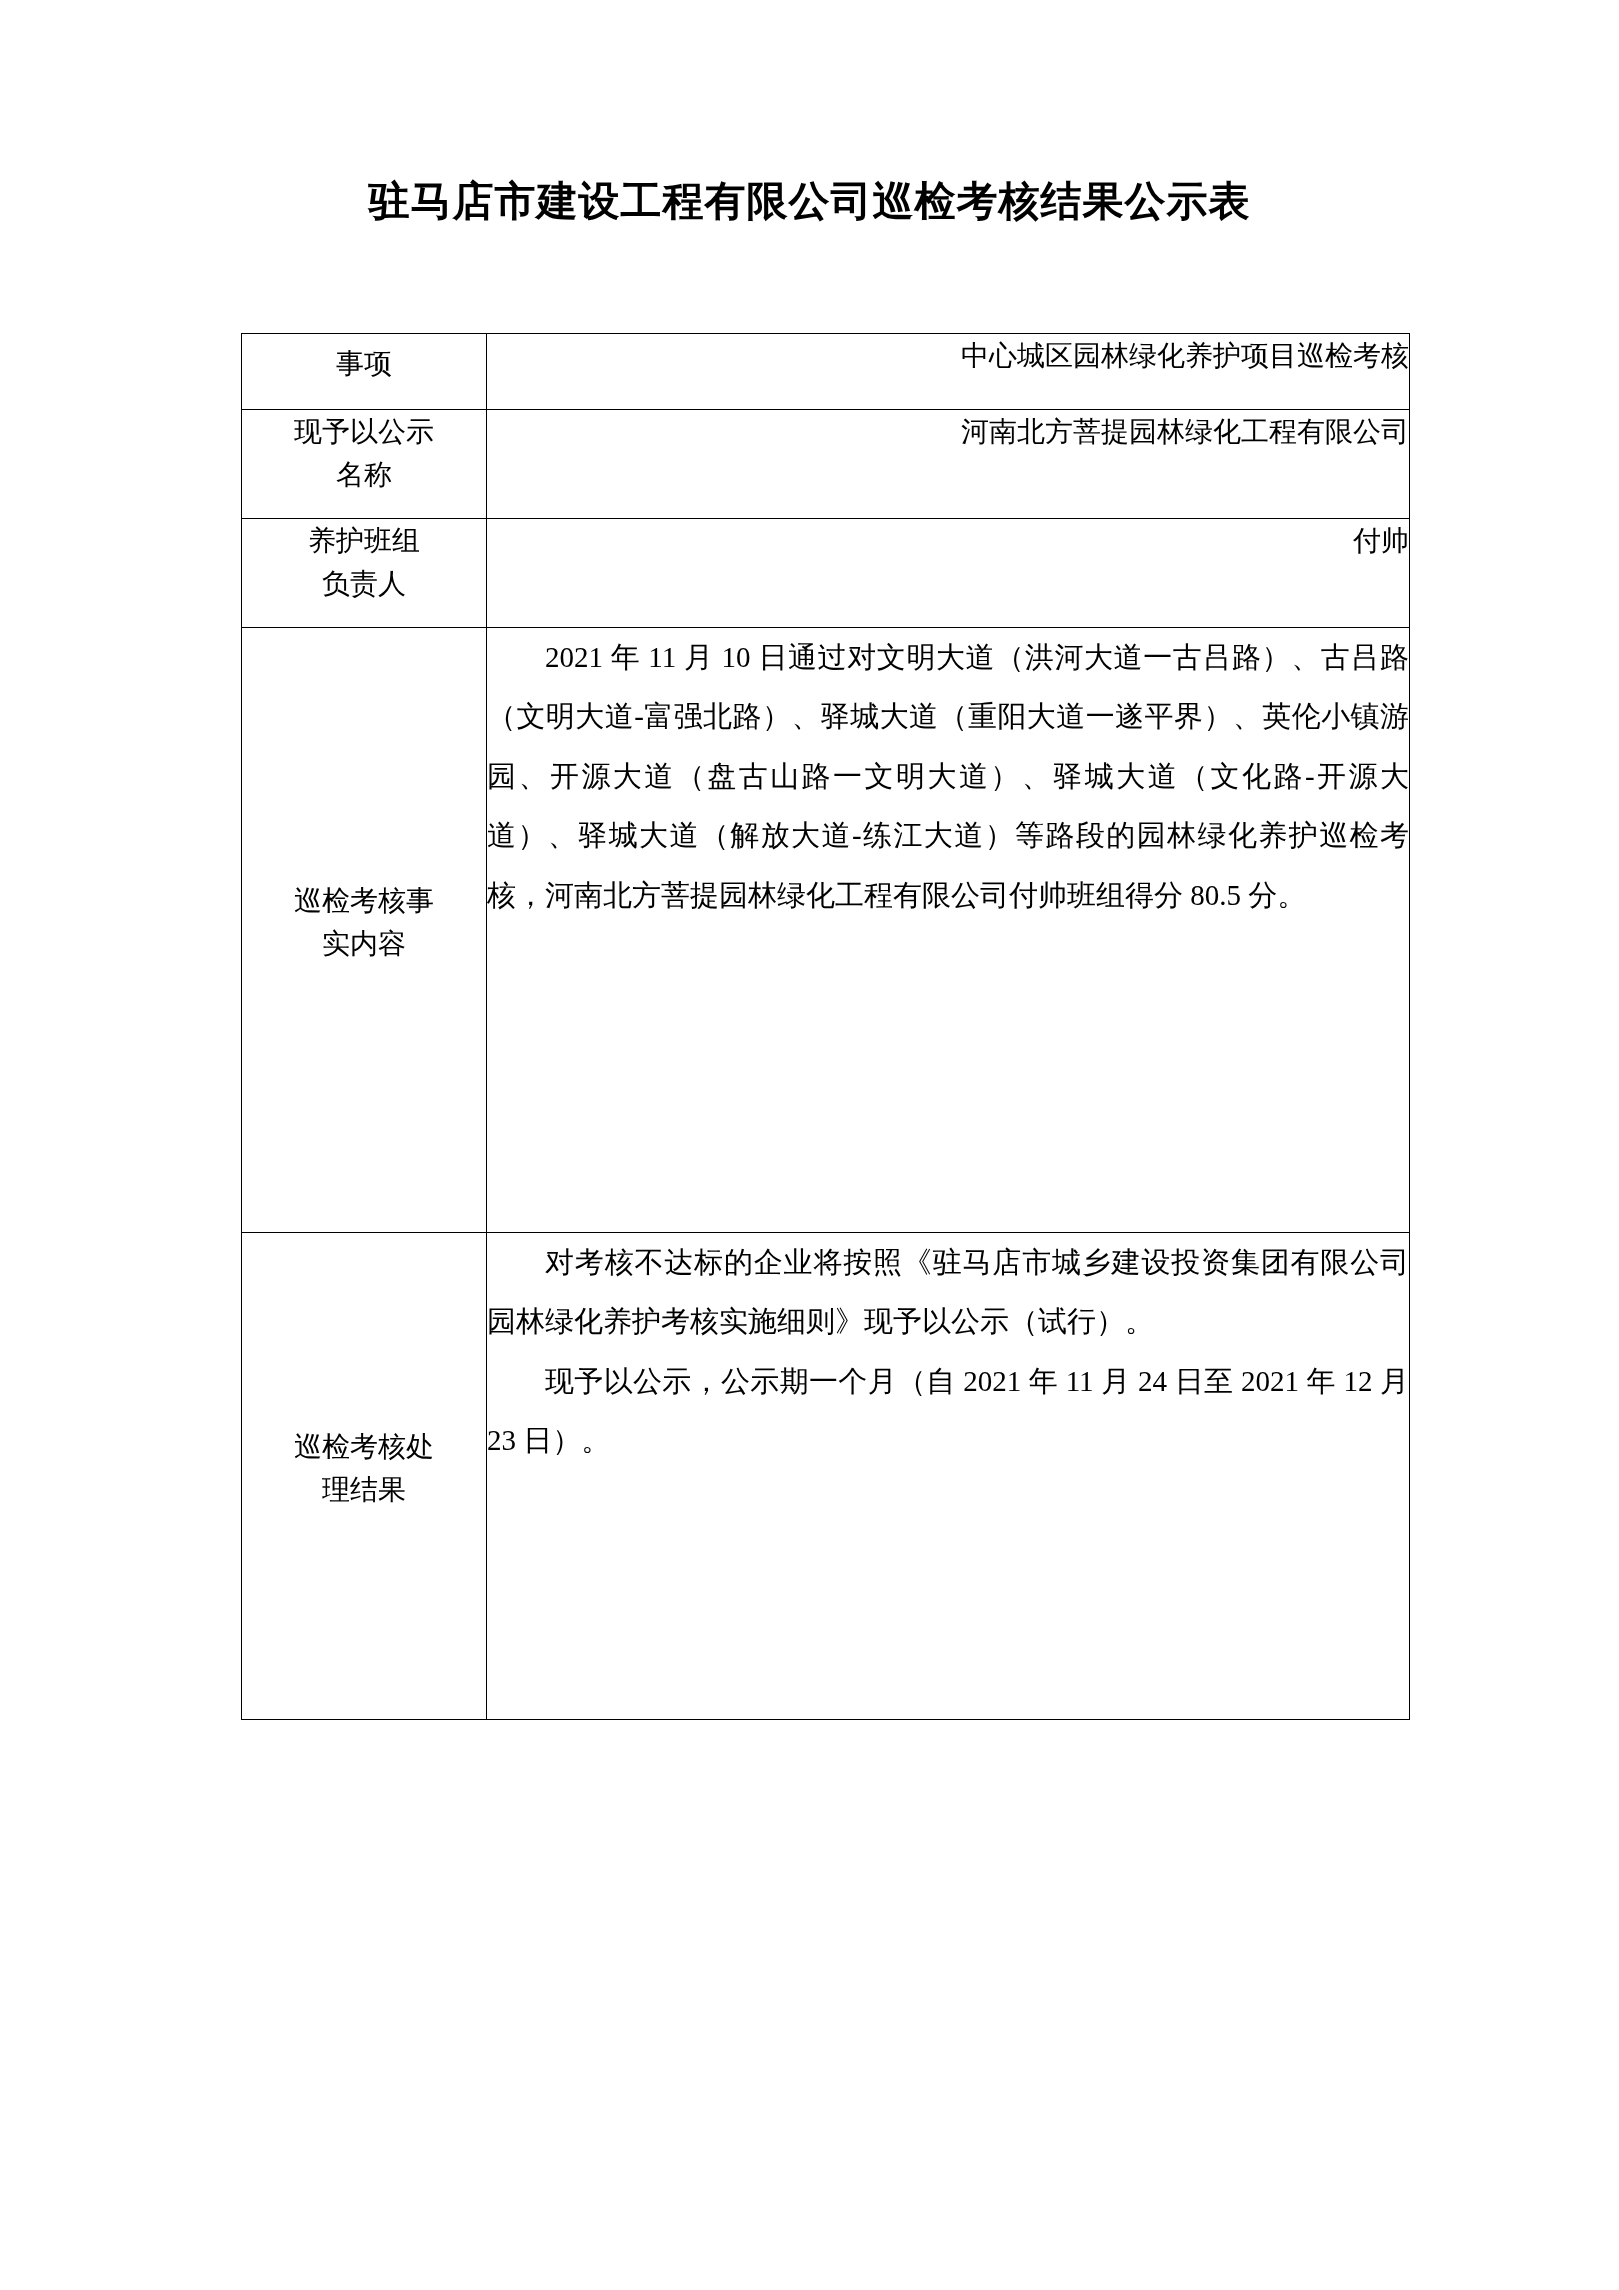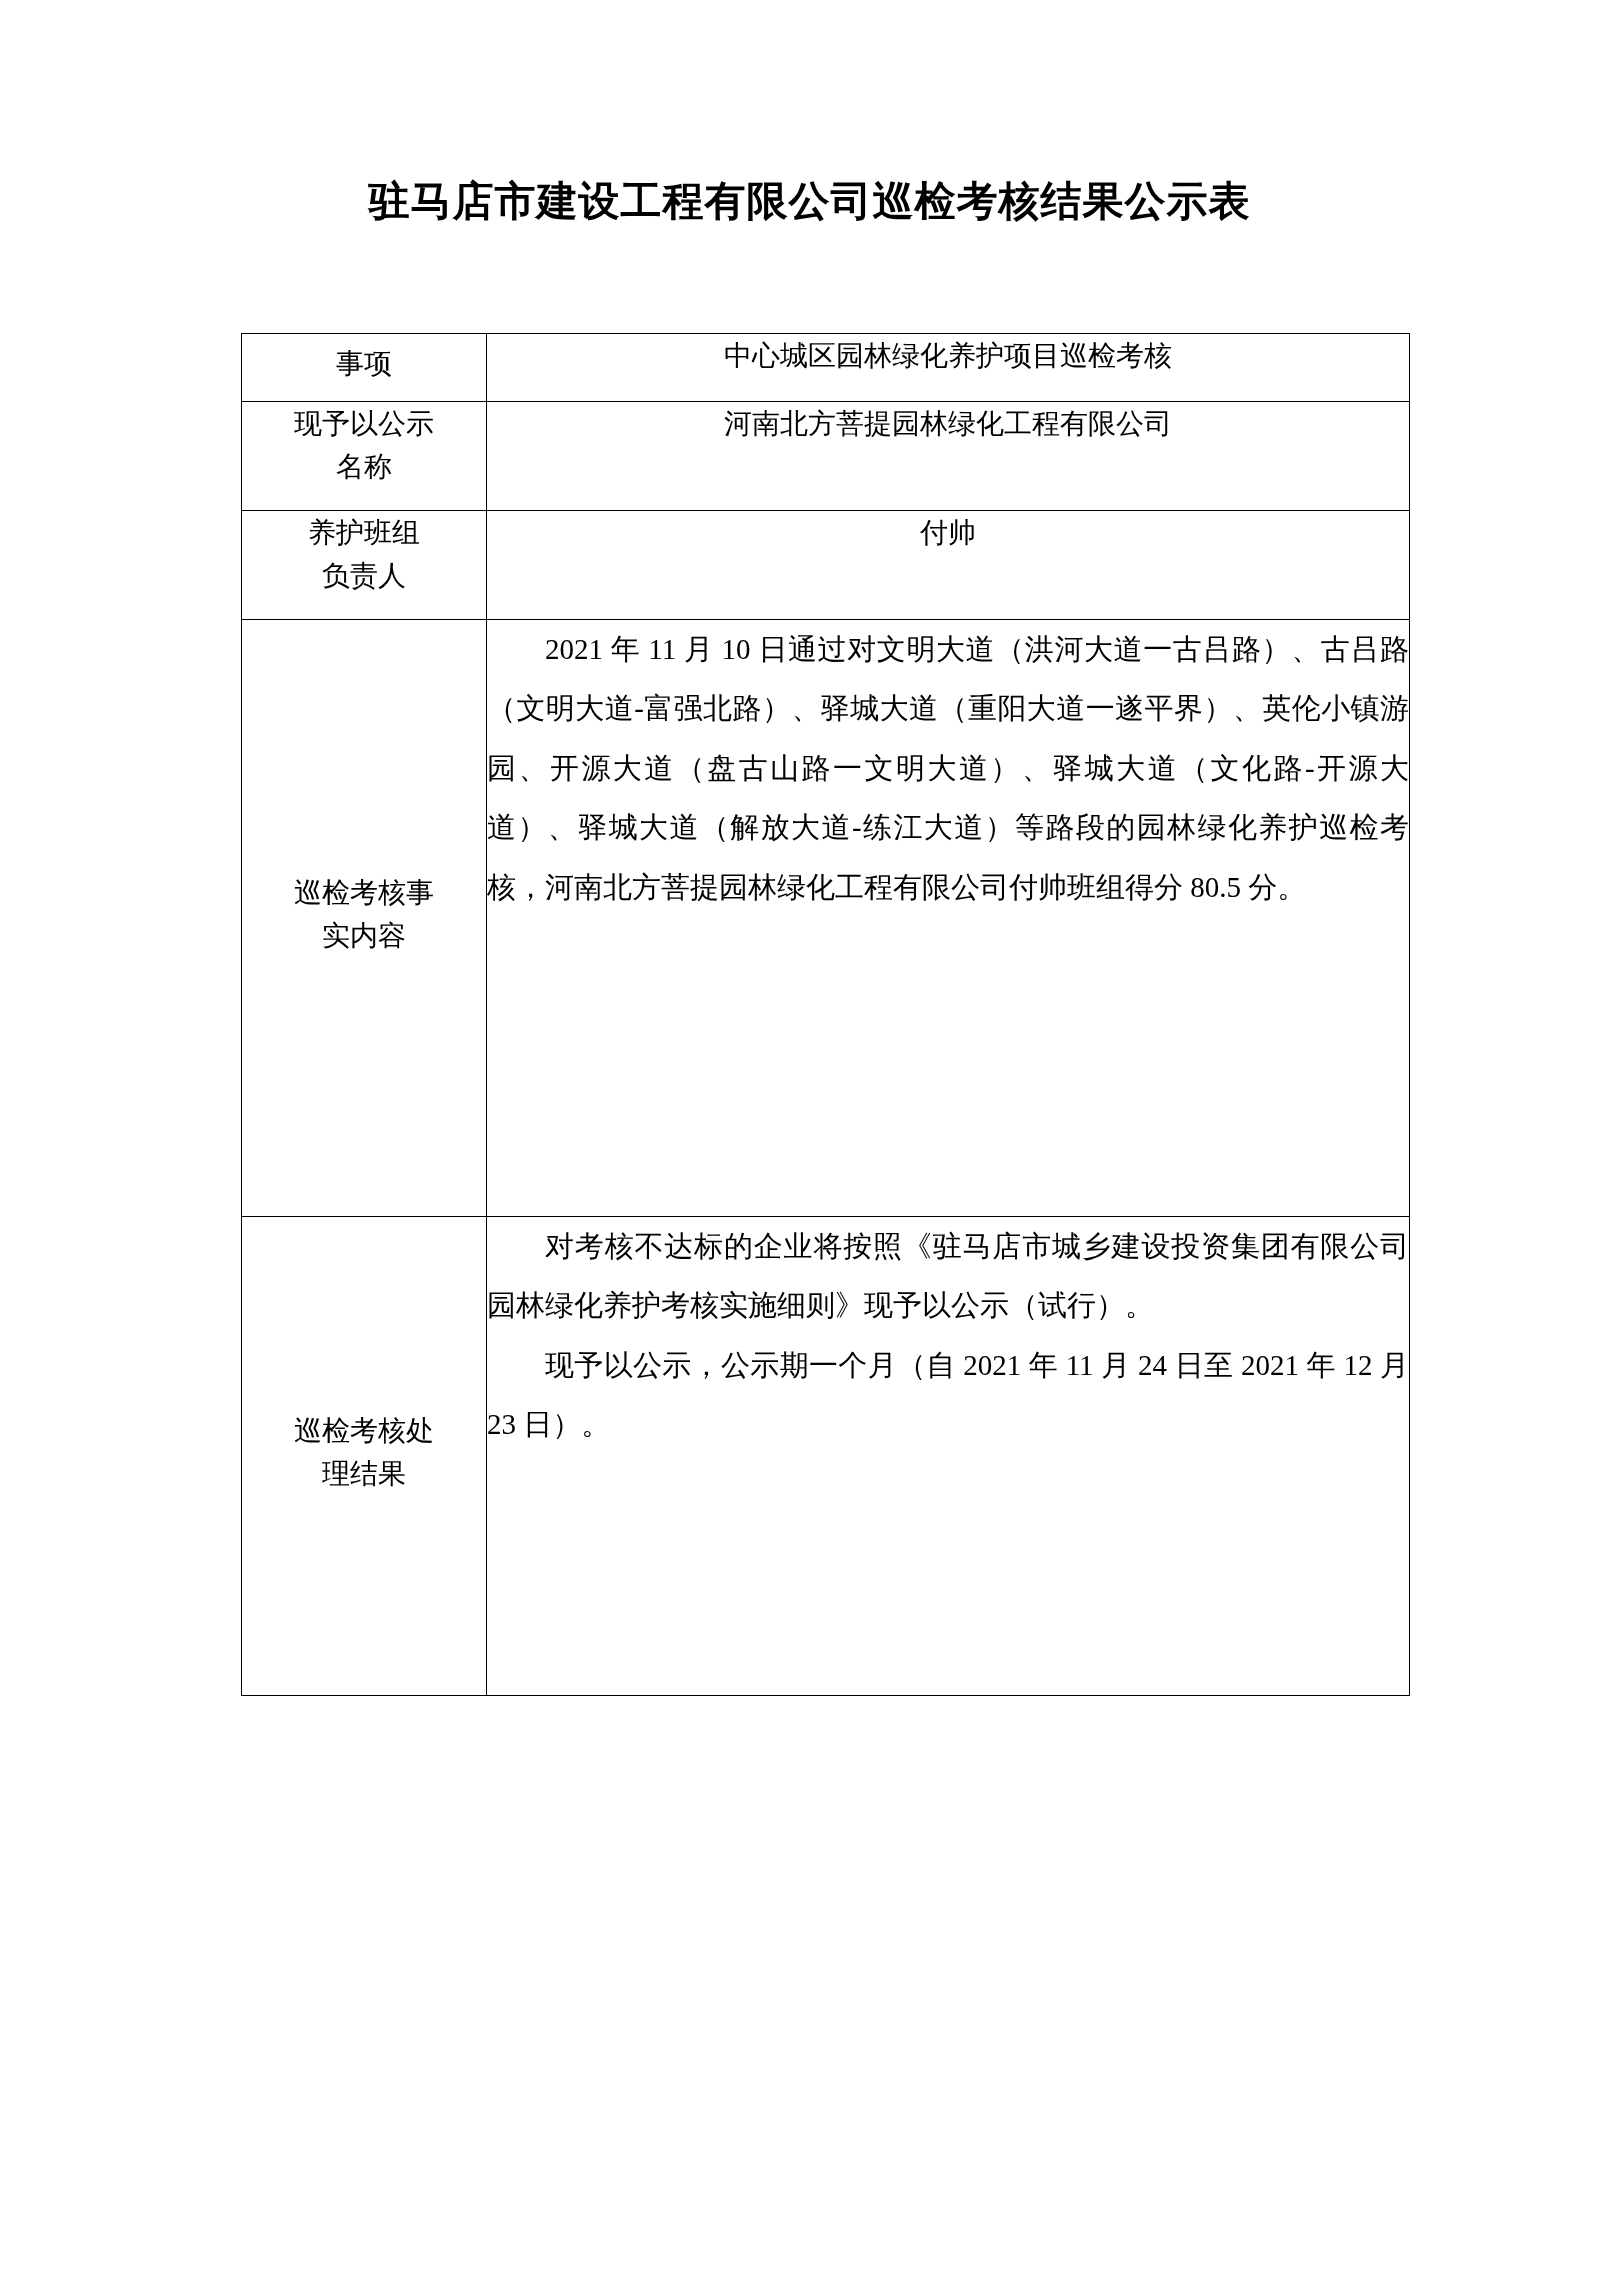--- a/index.html
+++ b/index.html
@@ -53,27 +53,27 @@
     width: 245px;
     text-align: center;
     font-size: 28px;
     line-height: 1.55;
     padding: 17.6px 7.8px 17.6px 7.8px;
     vertical-align: top;
   }
   td.label-cell.mid {
     vertical-align: middle;
     padding-top: 0;
-    padding-bottom: 8px;
+    padding-bottom: 16px;
   }
   td.value-cell {
     font-size: 28px;
     line-height: 1.55;
     padding: 17.6px 21.6px 17.6px 25.5px;
-    text-align: center;
+    text-align: right;
   }
   .row-item .label-cell { height: 59px; }
   .row-unit .label-cell, .row-unit .value-cell { height: 108px; }
   .row-person .label-cell, .row-person .value-cell { height: 108px; }
 
   .body-cell {
     font-size: 29px;
     line-height: 2.05;
     padding: 23.5px 25.5px 23.5px 27.4px;
     text-align: justify;

